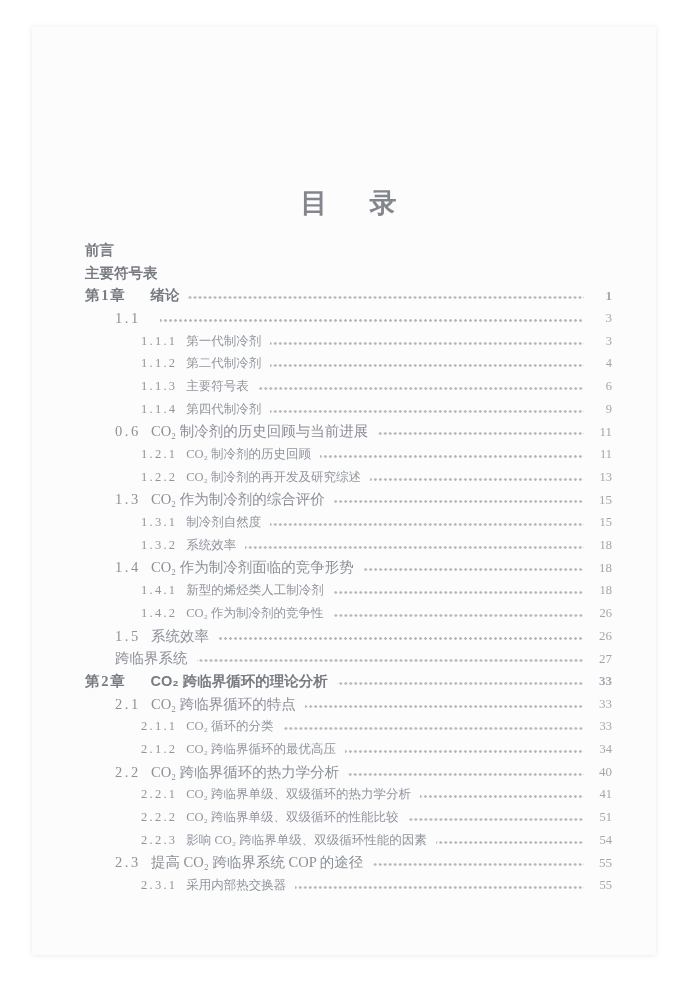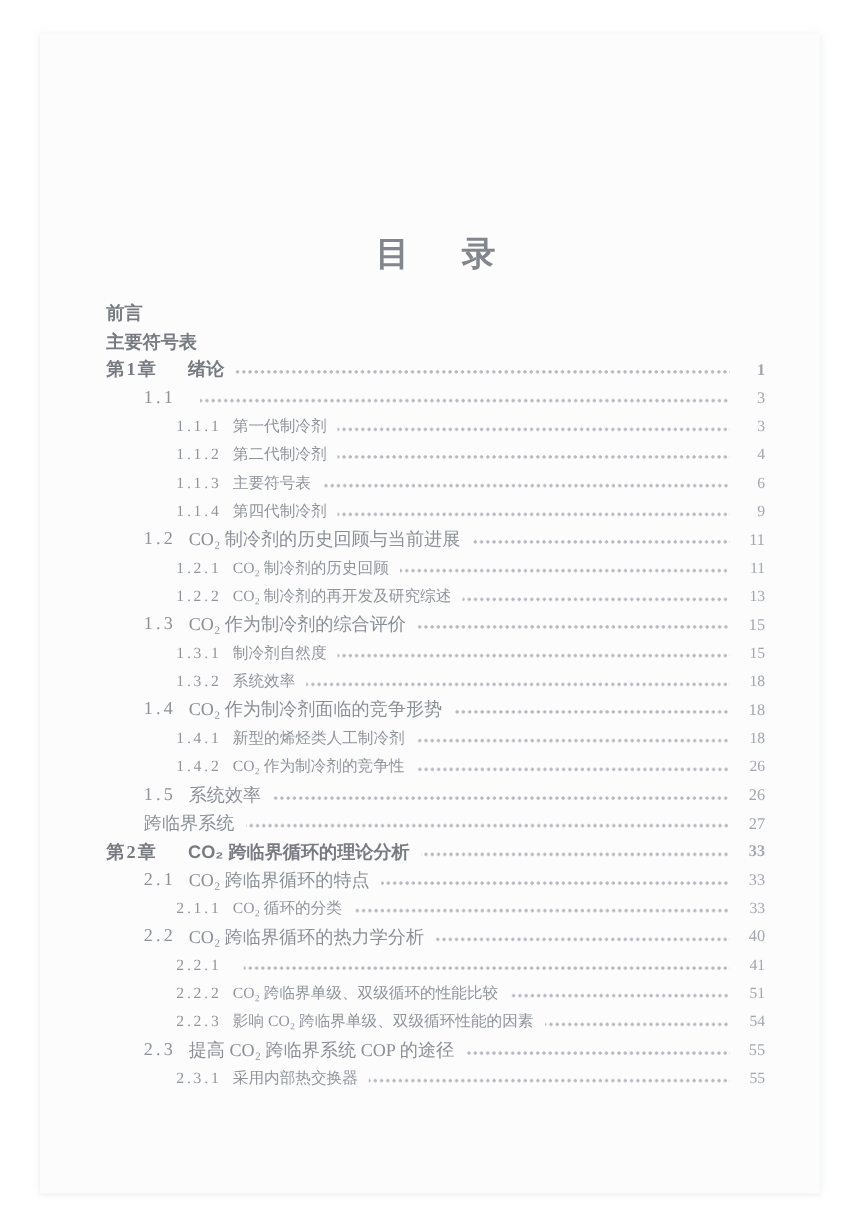--- a/index.html
+++ b/index.html
@@ -149,21 +149,21 @@
     <span class="leader"></span>
     <span class="page">6</span>
   </div>
         <div class="toc-row lv-subsection">
     <span class="num">1.1.4</span>
     <span class="title">第四代制冷剂</span>
     <span class="leader"></span>
     <span class="page">9</span>
   </div>
         <div class="toc-row lv-section">
-    <span class="num">1.2</span>
+    <span class="num">0.6</span>
     <span class="title">CO₂ 制冷剂的历史回顾与当前进展</span>
     <span class="leader"></span>
     <span class="page">11</span>
   </div>
         <div class="toc-row lv-subsection">
     <span class="num">1.2.1</span>
     <span class="title">CO₂ 制冷剂的历史回顾</span>
     <span class="leader"></span>
     <span class="page">11</span>
   </div>
@@ -232,28 +232,35 @@
     <span class="title">CO₂ 跨临界循环的特点</span>
     <span class="leader"></span>
     <span class="page">33</span>
   </div>
         <div class="toc-row lv-subsection">
     <span class="num">2.1.1</span>
     <span class="title">CO₂ 循环的分类</span>
     <span class="leader"></span>
     <span class="page">33</span>
   </div>
+        <div class="toc-row lv-subsection">
+    <span class="num">2.1.2</span>
+    <span class="title">CO₂ 跨临界循环的最优高压</span>
+    <span class="leader"></span>
+    <span class="page">34</span>
+  </div>
         <div class="toc-row lv-section">
     <span class="num">2.2</span>
     <span class="title">CO₂ 跨临界循环的热力学分析</span>
     <span class="leader"></span>
     <span class="page">40</span>
   </div>
         <div class="toc-row lv-subsection">
     <span class="num">2.2.1</span>
+    <span class="title">CO₂ 跨临界单级、双级循环的热力学分析</span>
     <span class="leader"></span>
     <span class="page">41</span>
   </div>
         <div class="toc-row lv-subsection">
     <span class="num">2.2.2</span>
     <span class="title">CO₂ 跨临界单级、双级循环的性能比较</span>
     <span class="leader"></span>
     <span class="page">51</span>
   </div>
         <div class="toc-row lv-subsection">

